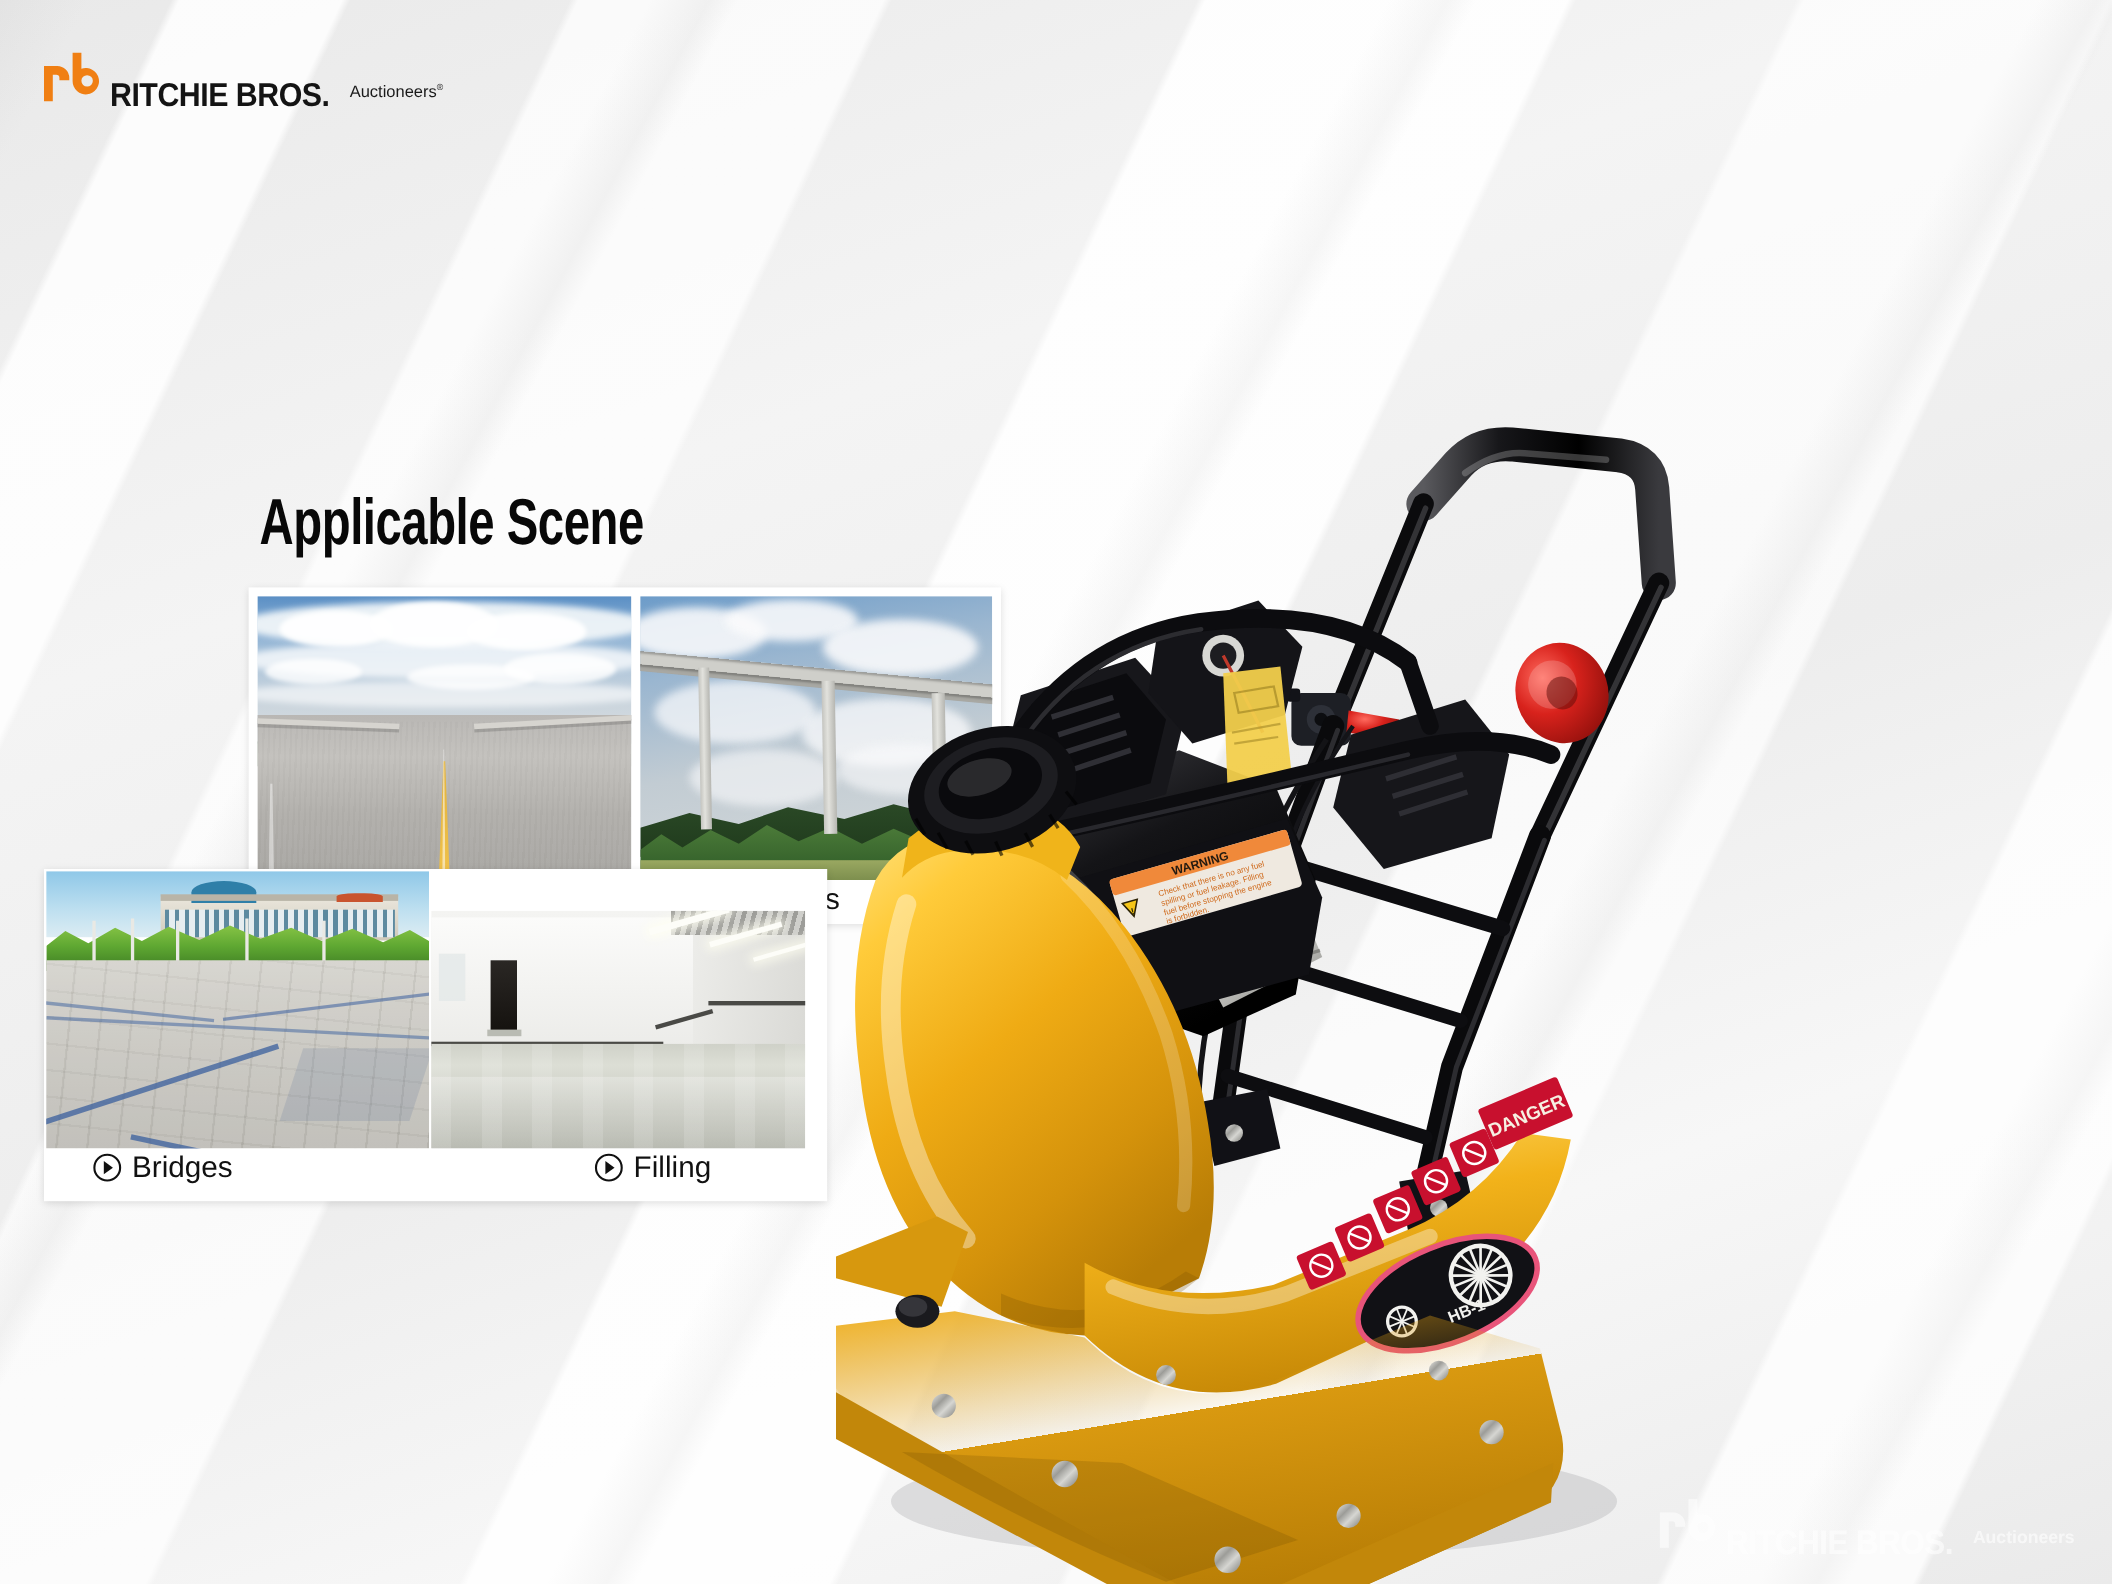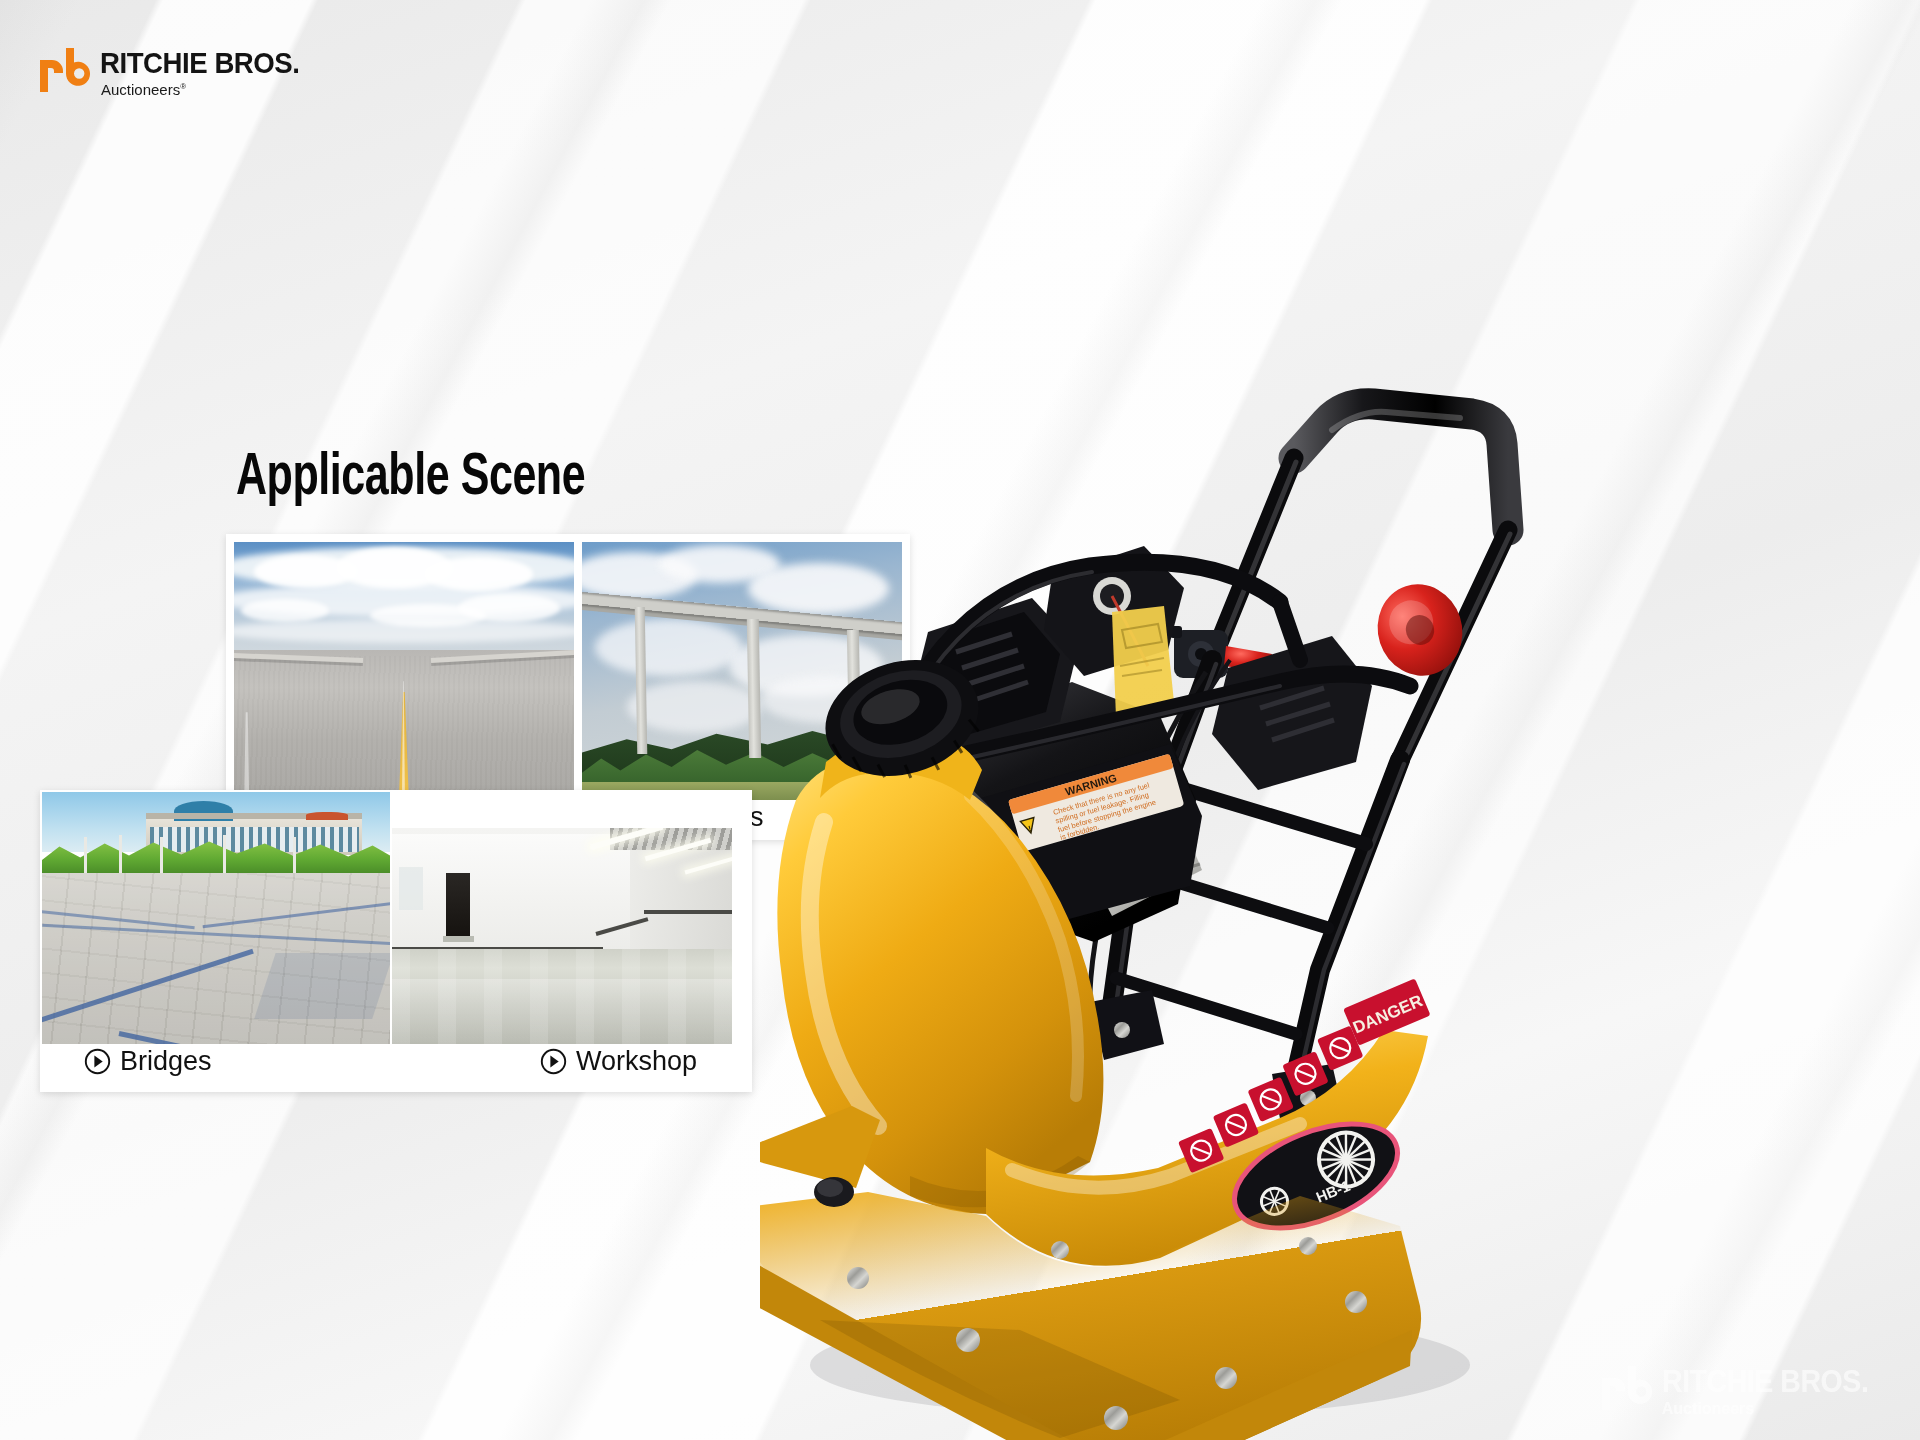--- a/index.html
+++ b/index.html
@@ -44,21 +44,21 @@
         rgba(200,200,200,0.18) 0%, rgba(200,200,200,0) 3%,
         rgba(255,255,255,0) 22%, rgba(205,205,205,0.22) 24%, rgba(255,255,255,0) 25%,
         rgba(255,255,255,0) 47%, rgba(208,208,208,0.18) 49%, rgba(255,255,255,0) 50%,
         rgba(255,255,255,0) 69%, rgba(205,205,205,0.20) 71%, rgba(255,255,255,0) 72%,
         rgba(255,255,255,0) 88%, rgba(205,205,205,0.16) 90%, rgba(255,255,255,0) 91%);
   }
 
   
   #logo { position:absolute; left:38px; top:46px; display:flex; align-items:flex-start; }
   .rb-mark { width:52px; height:48px; margin-right:10px; }
-  .logo-text { display:flex; flex-direction:column; padding-top:2px; }
+  .logo-text { display:flex; flex-direction:row; padding-top:2px;margin-top:24px; }
   .logo-main {
     font-family:"Liberation Sans", sans-serif;
     font-weight:bold; font-size:30px; letter-spacing:-0.5px;
     color:#141414; line-height:1; transform:scaleX(0.92); transform-origin:left center;
   }
   .logo-sub {
     font-family:"Liberation Sans", sans-serif;
     font-weight:normal; font-size:15px; color:#1a1a1a;
     margin-top:3px; margin-left:1px; letter-spacing:0px;
   }
@@ -314,21 +314,21 @@
       <path d="M9.2 6.6 L16.6 12 L9.2 17.4 Z" fill="#111"></path>
     </svg>
     <span>Bridges</span>
   </div>
 
   <div class="cap" id="cap-workshop">
     <svg class="playico" viewBox="0 0 24 24">
       <circle cx="12" cy="12" r="10.4" fill="none" stroke="#111" stroke-width="1.7"></circle>
       <path d="M9.2 6.6 L16.6 12 L9.2 17.4 Z" fill="#111"></path>
     </svg>
-    <span>Workshop</span>
+    <span>Filling</span>
   </div>
 </div>
 
 <div id="product">
 
   <svg class="pt" style="left:0;top:0;width:1140px;height:1110px" viewBox="0 0 1140 1110">
     <defs>
       <linearGradient id="gTube" x1="0" y1="0" x2="0" y2="1">
         <stop offset="0%" stop-color="#56565a"></stop>
         <stop offset="30%" stop-color="#1b1b1e"></stop>

